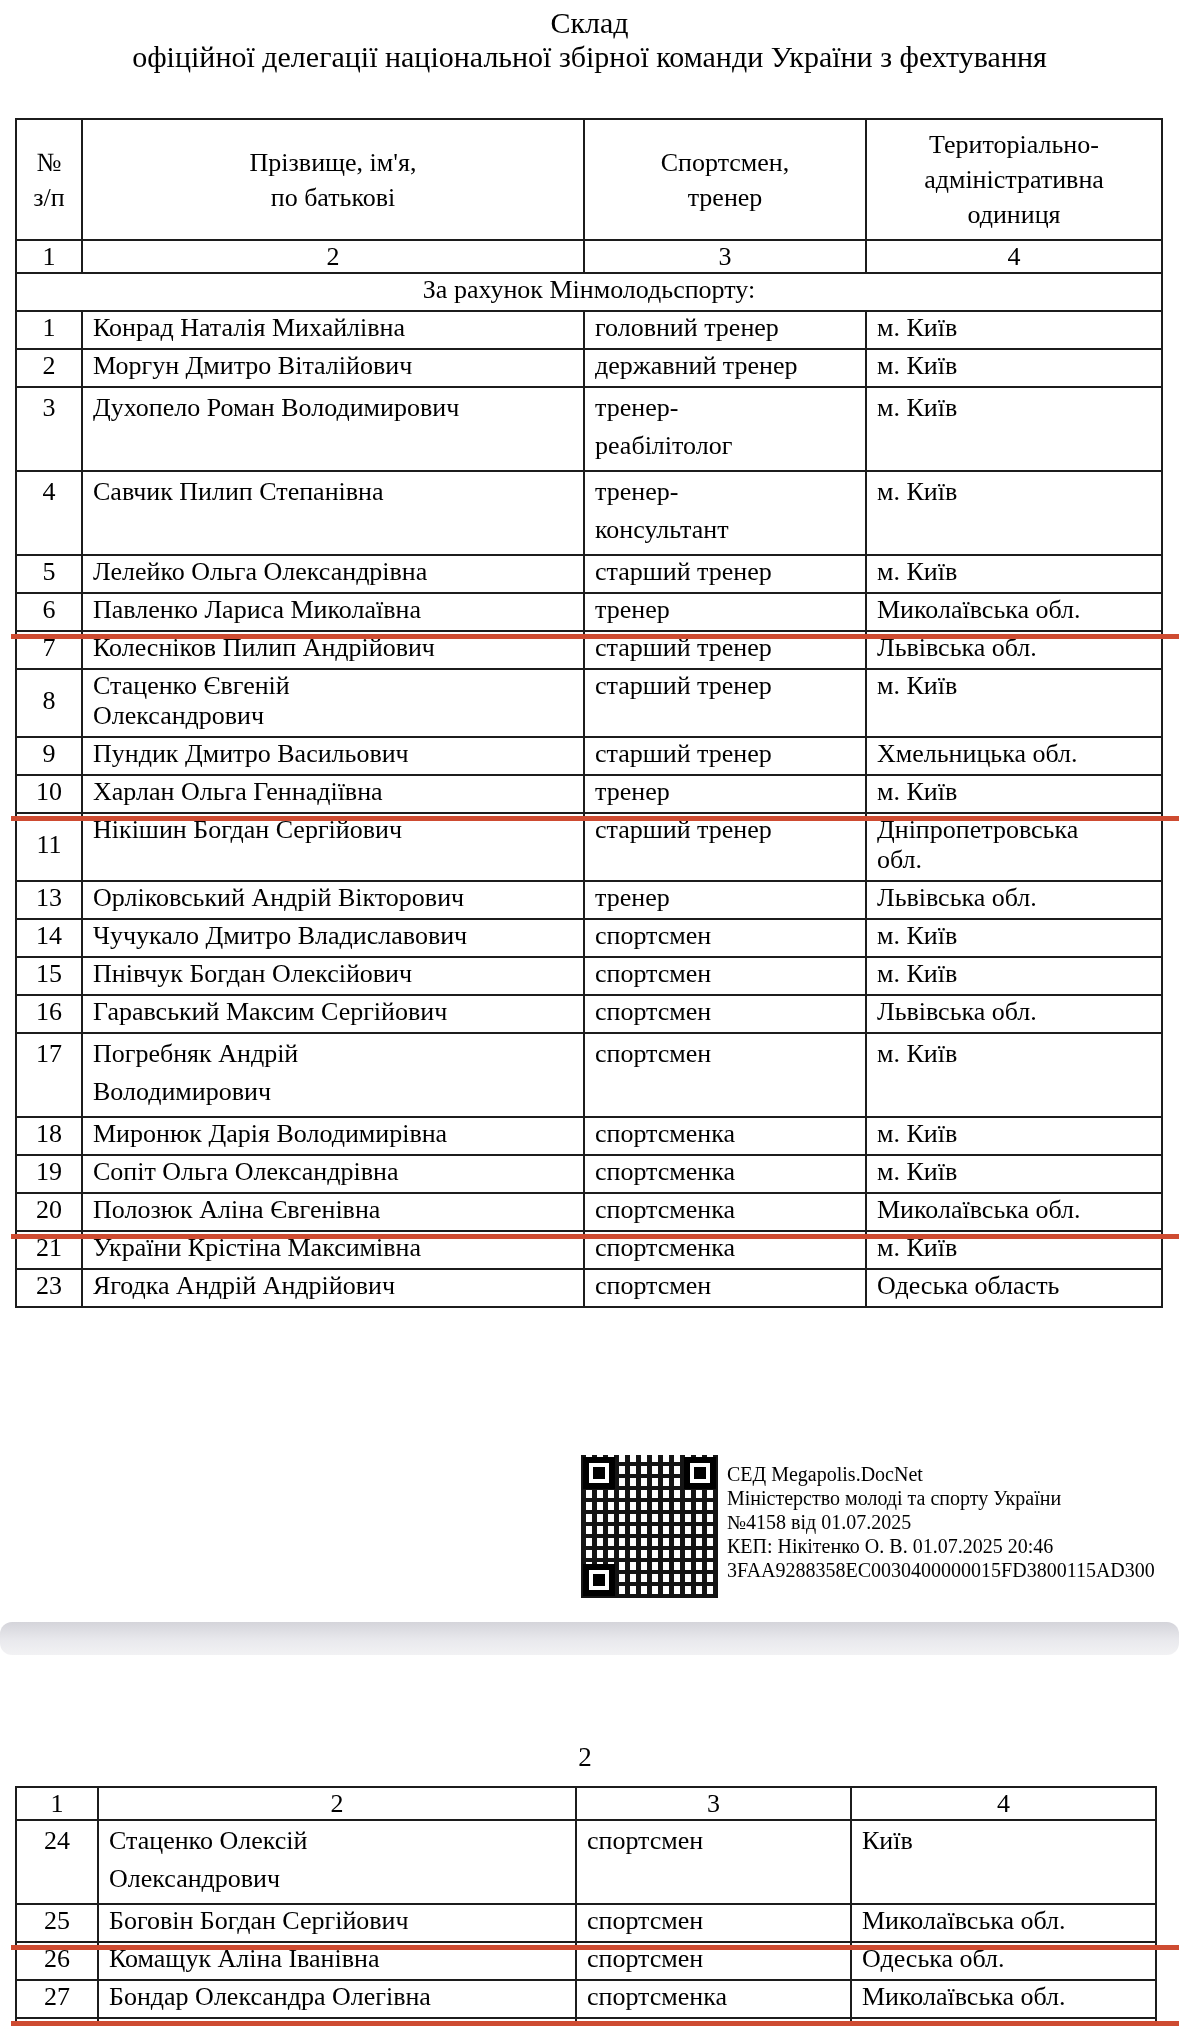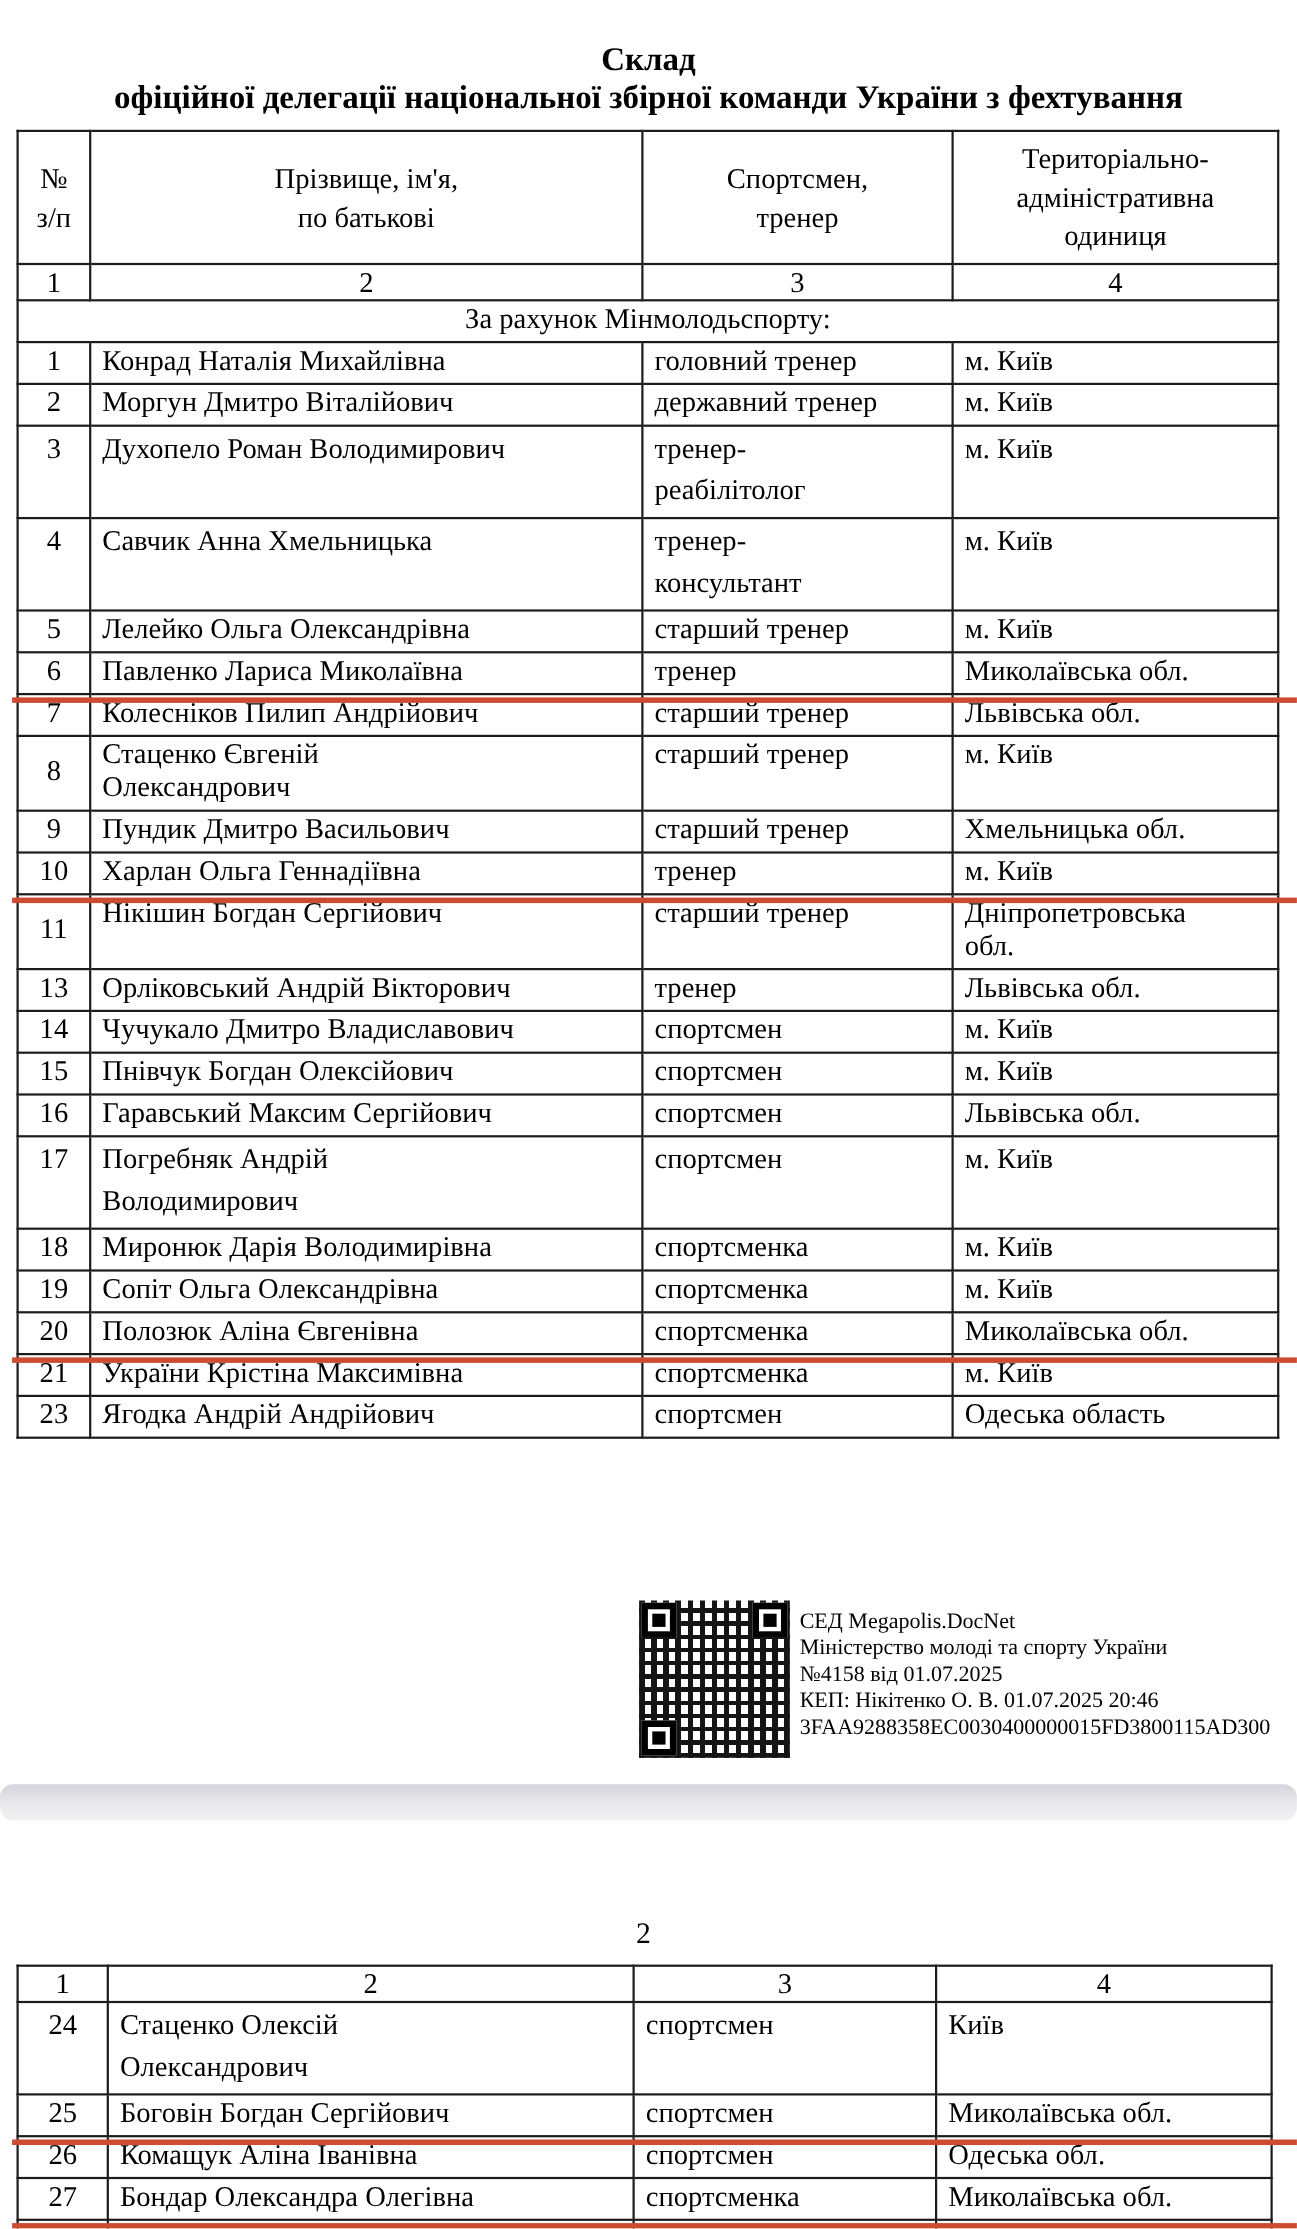--- a/index.html
+++ b/index.html
@@ -6,22 +6,22 @@
   html,body { background:#ffffff; }
   body {
     position:relative;
     width:1179px; height:2026px;
     overflow:hidden;
     font-family:"Liberation Serif", serif;
     color:#000;
   }
   .titles {
     position:absolute; top:6px; left:0; width:1179px;
-    text-align:center; font-weight:bold;
-    font-size:30px; line-height:34px;margin-top:32px;
+    text-align:center; font-weight:normal;
+    font-size:30px; line-height:34px;
   }
   table.roster {
     position:absolute;
     border-collapse:collapse; table-layout:fixed;
     background:#fff;
   }
   #table1 { top:118px; left:15px; width:1146px; }
   #table2 { top:1786px; left:15px; width:1140px; }
   .roster th, .roster td {
     border:2px solid #1c1c1c;
@@ -129,21 +129,21 @@
       </tr>
       <tr class="spread">
         <td class="c-num">3</td>
         <td class="c-name">Духопело Роман Володимирович</td>
         <td class="c-role">тренер-
 реабілітолог</td>
         <td class="c-region">м. Київ</td>
       </tr>
       <tr class="spread">
         <td class="c-num">4</td>
-        <td class="c-name">Савчик Анна Хмельницька</td>
+        <td class="c-name">Савчик Пилип Степанівна</td>
         <td class="c-role">тренер-
 консультант</td>
         <td class="c-region">м. Київ</td>
       </tr>
       <tr>
         <td class="c-num">5</td>
         <td class="c-name">Лелейко Ольга Олександрівна</td>
         <td class="c-role">старший тренер</td>
         <td class="c-region">м. Київ</td>
       </tr>

